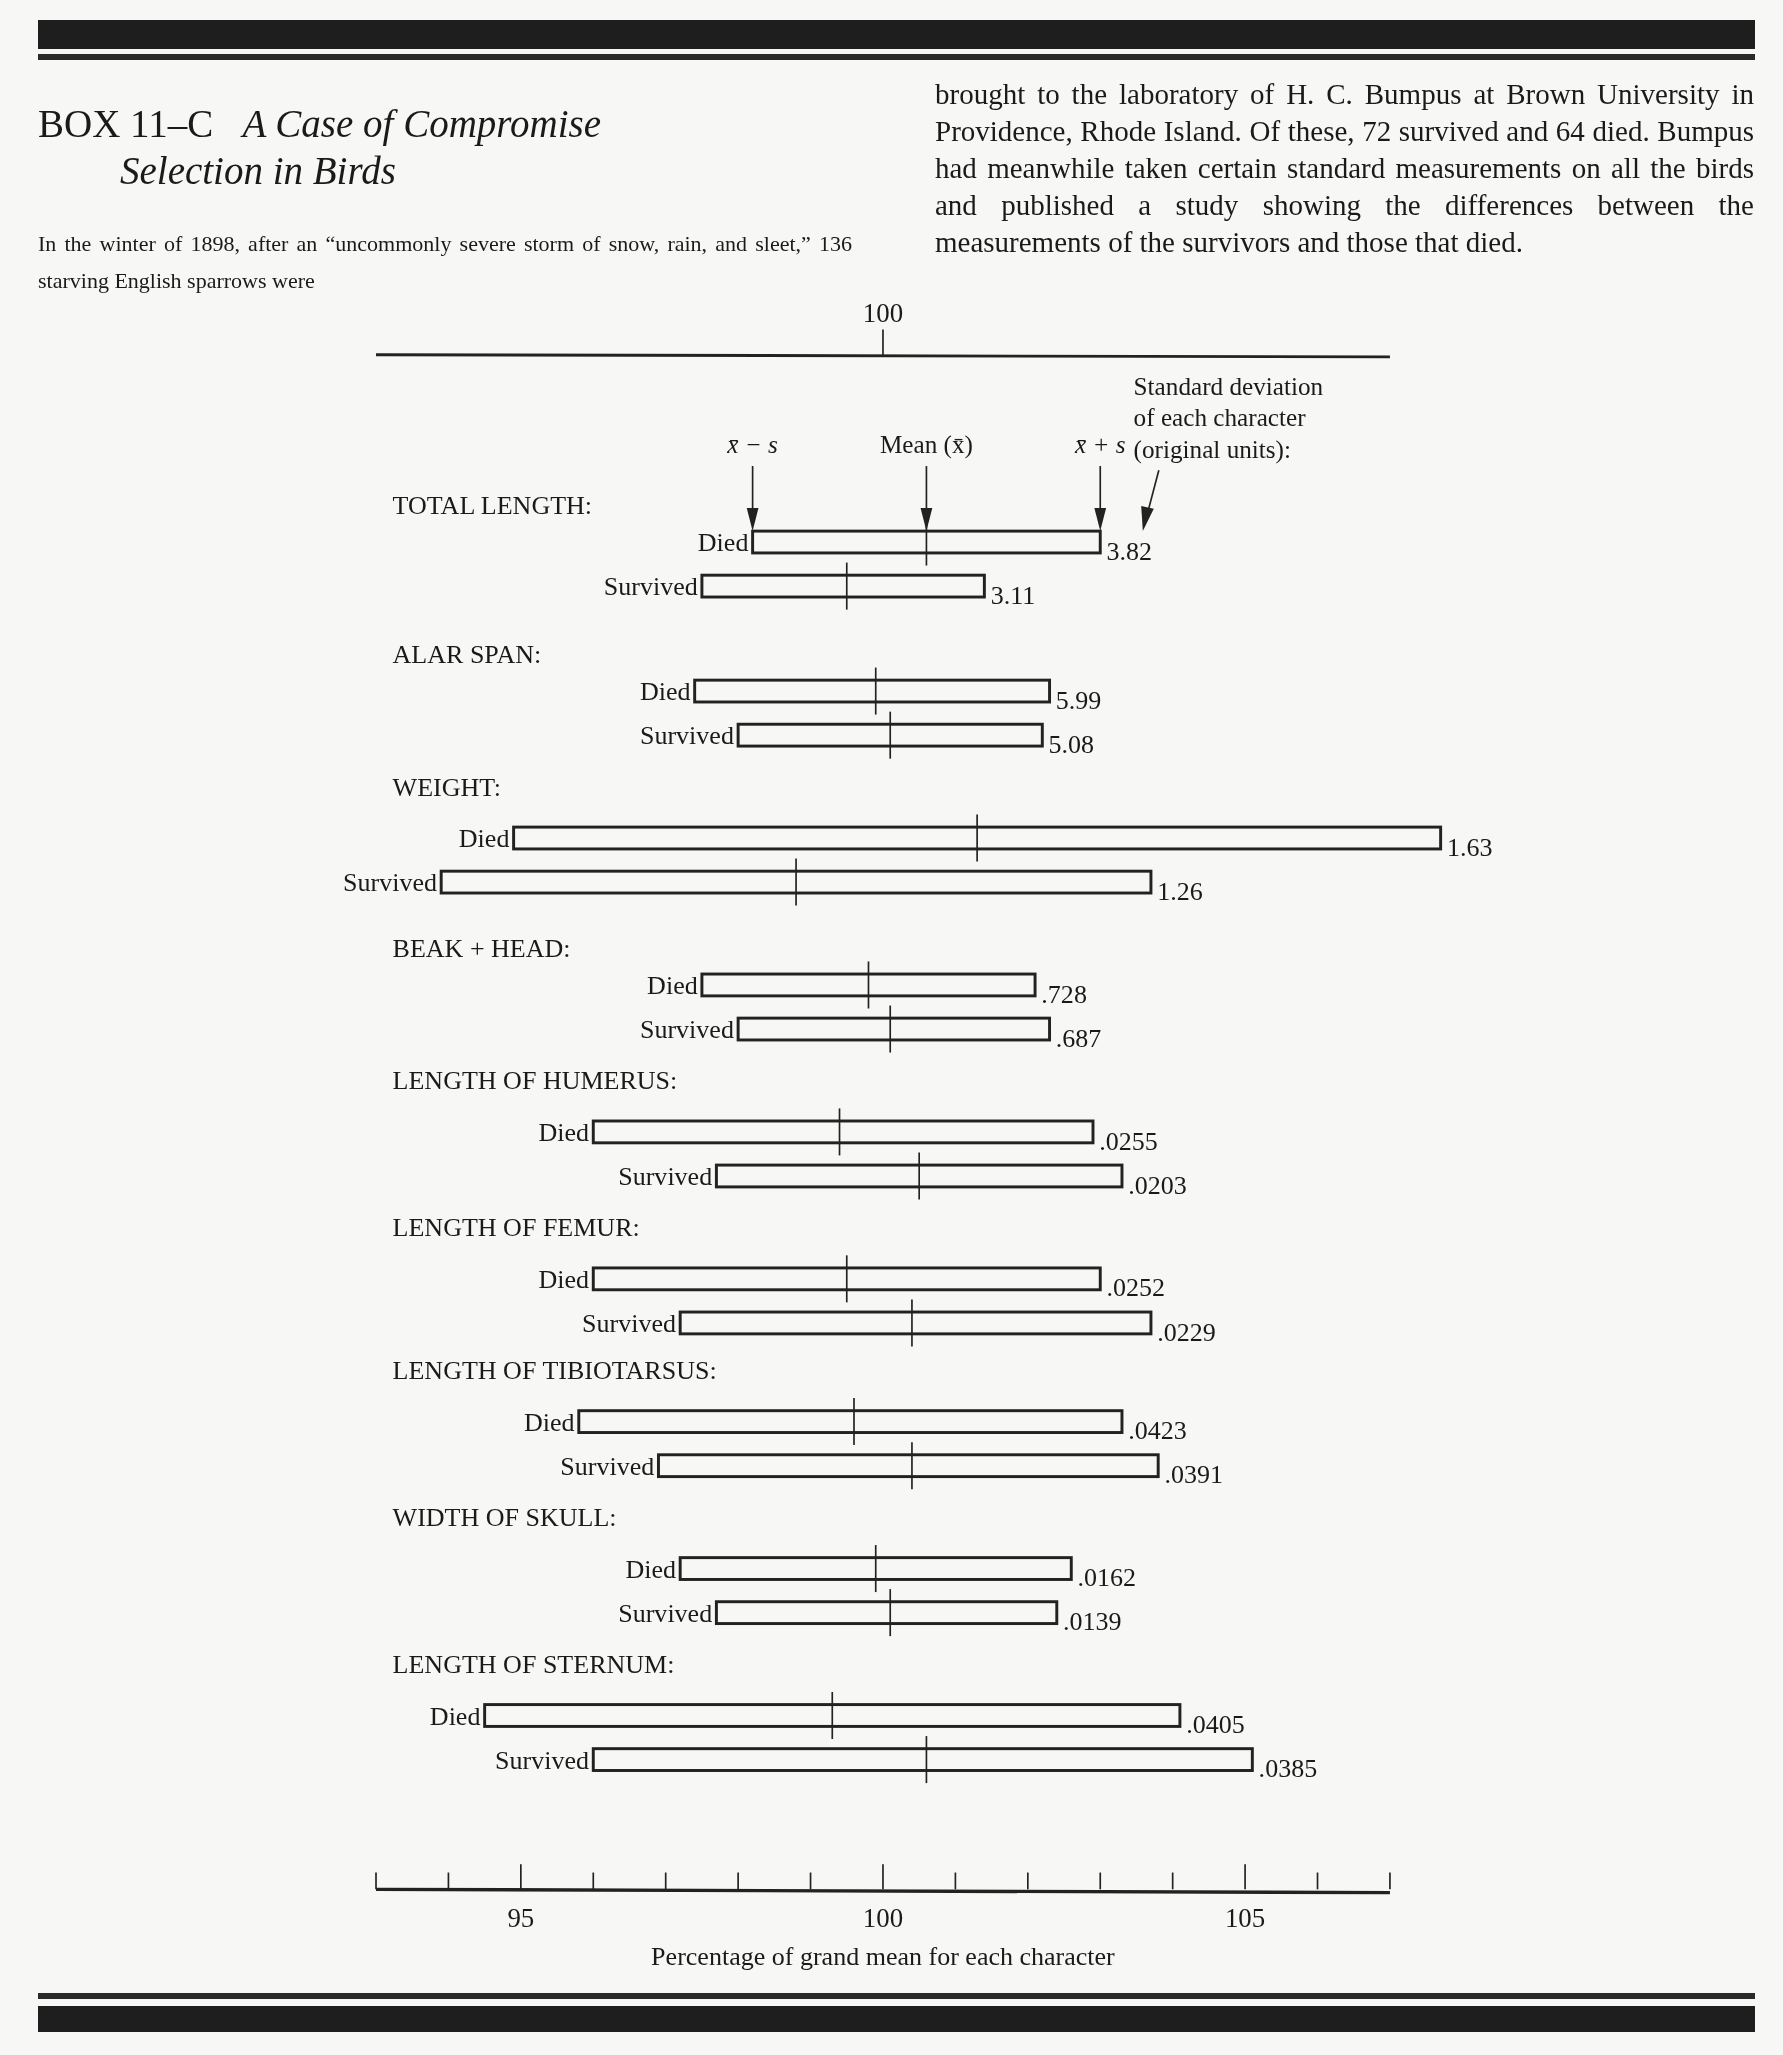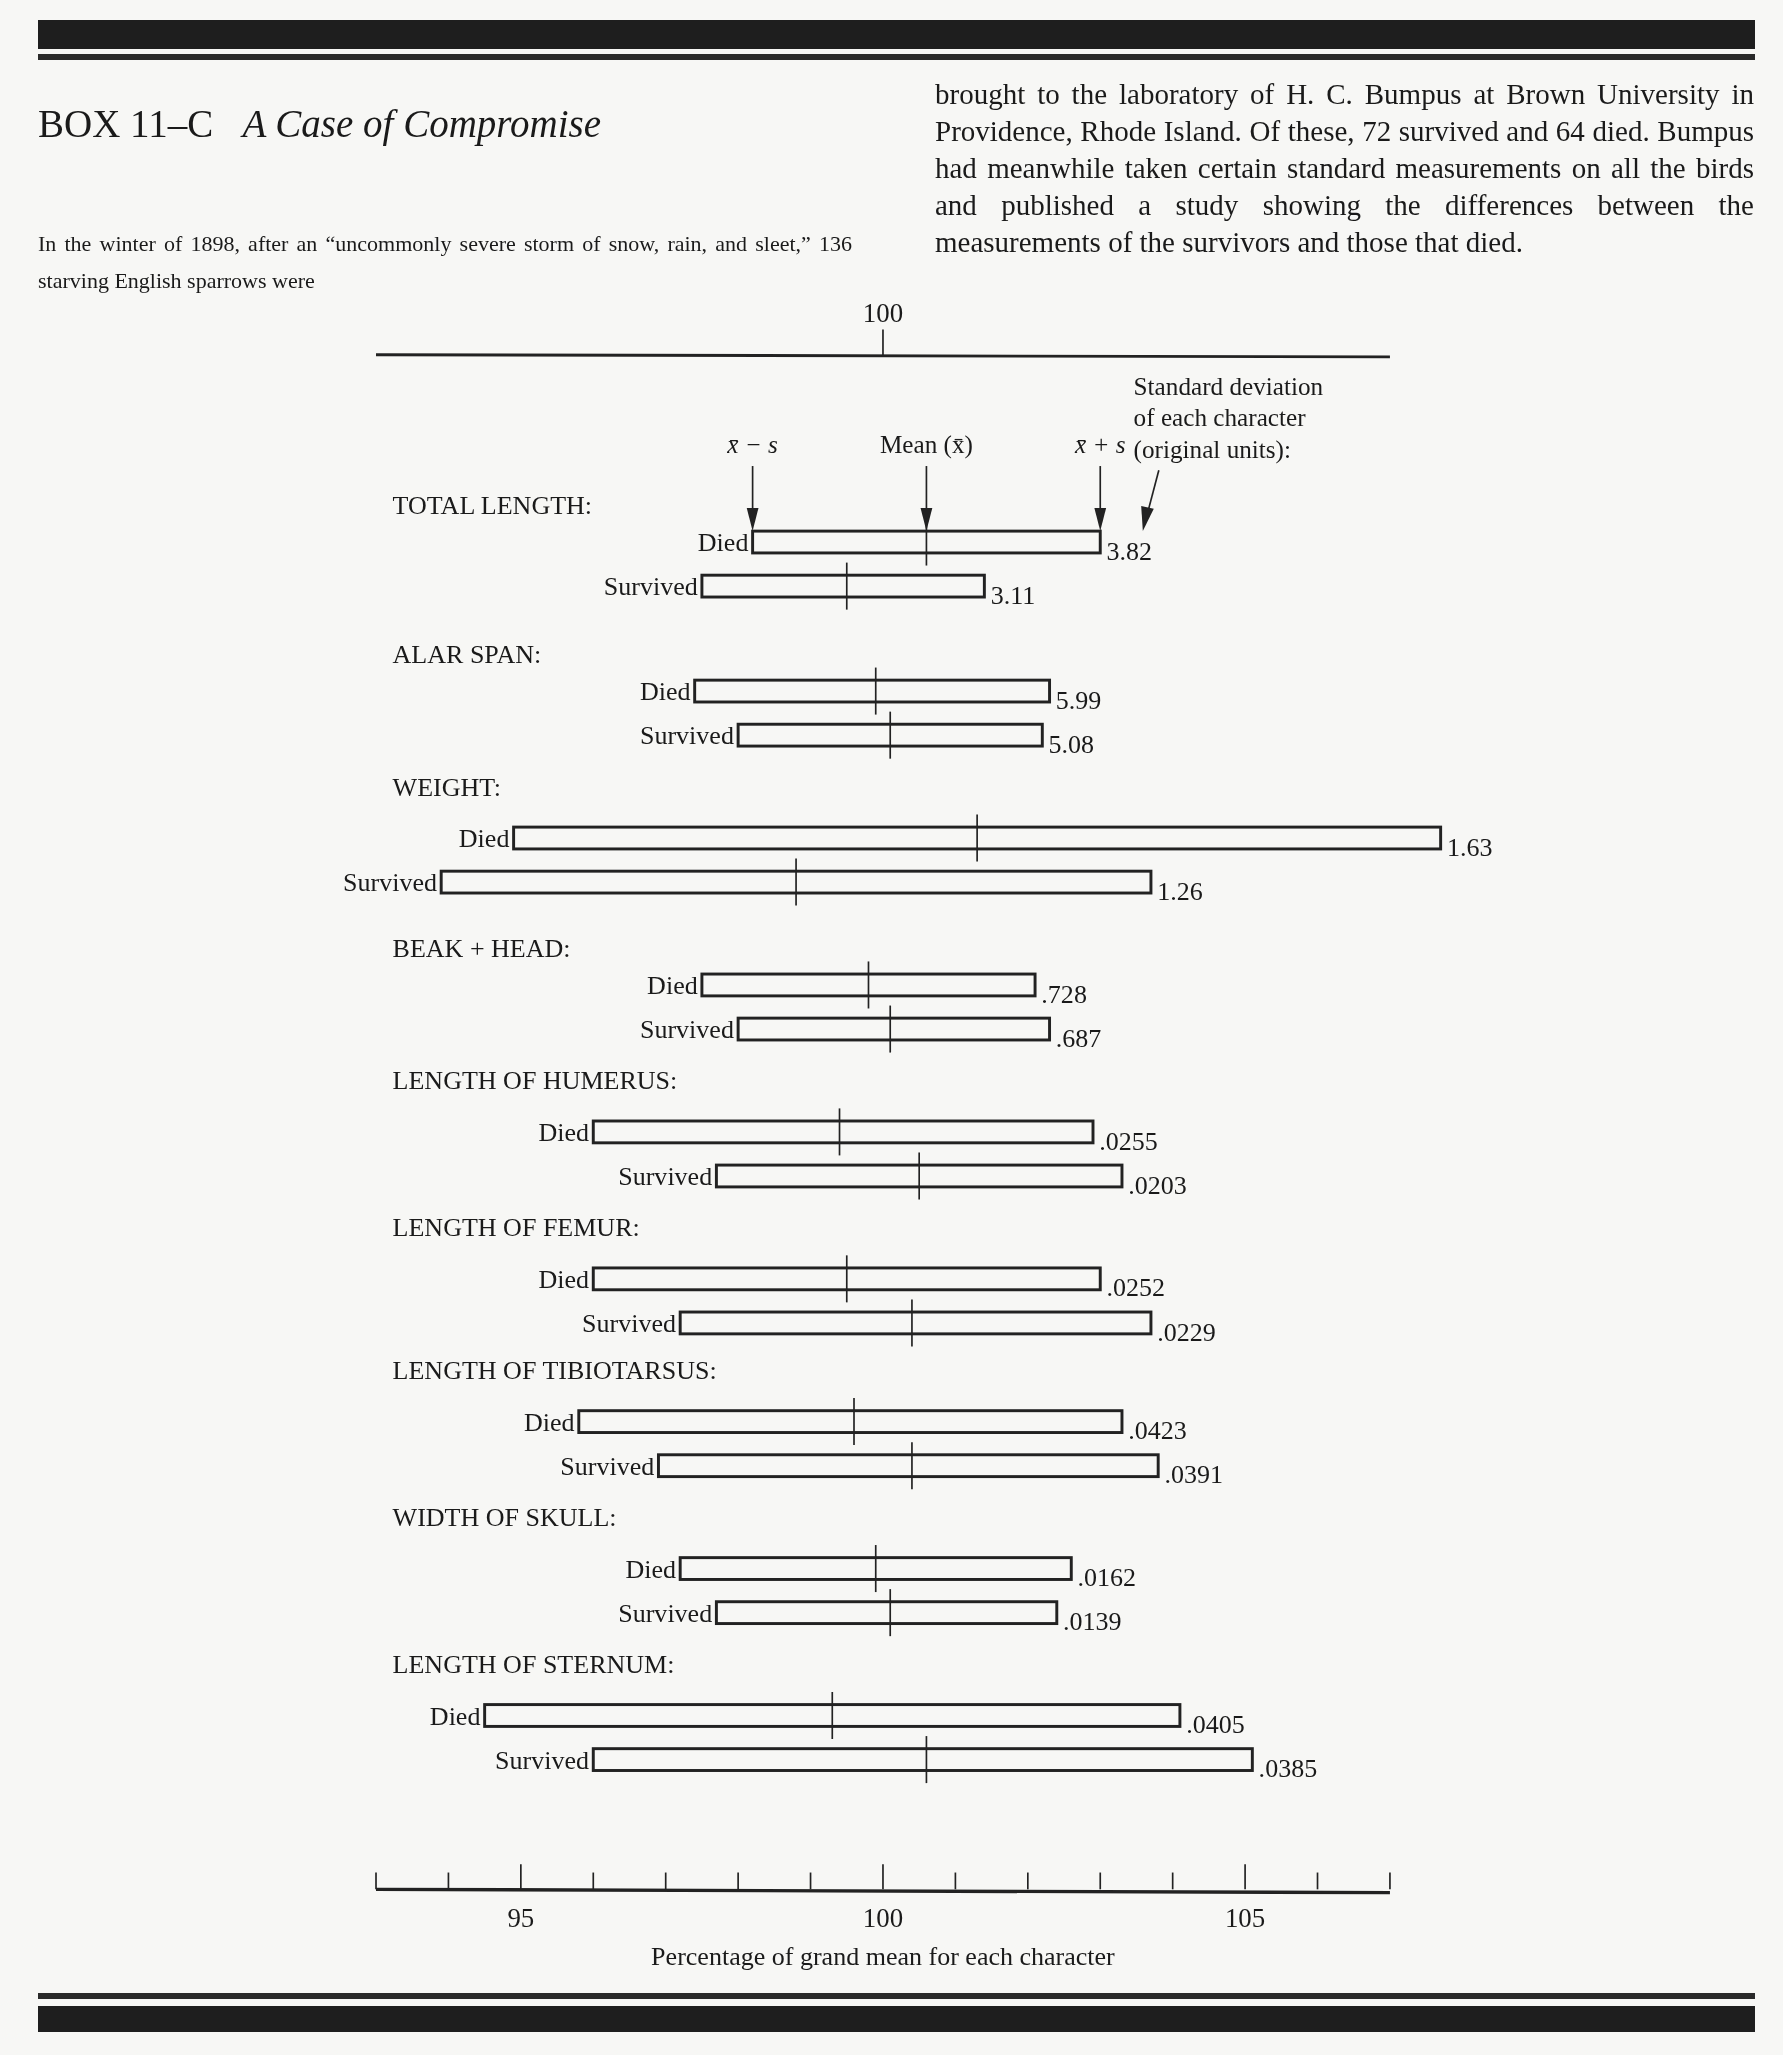--- a/index.html
+++ b/index.html
@@ -20,20 +20,21 @@
 </style>
 </head>
 <body>
 
 <div class="bar-top"></div>
 <div class="bar-top2"></div>
 
 <div class="box-title">
   <span class="box-num">BOX 11–C</span>
   &nbsp;&nbsp;<span class="italic">A Case of Compromise</span>
+  <span class="line2">Selection in Birds</span>
 </div>
 
 <div class="para-left">In the winter of 1898, after an “uncommonly severe storm of snow, rain, and sleet,” 136 starving English sparrows were</div>
 <div class="para-right">brought to the laboratory of H. C. Bumpus at Brown University in Providence, Rhode Island. Of these, 72 survived and 64 died. Bumpus had meanwhile taken certain standard measurements on all the birds and published a study showing the differences between the measurements of the survivors and those that died.</div>
 
 <svg id="chart" width="1784" height="2056" viewBox="0 0 4249 4897">
     <line x1="895.5" y1="845" x2="3310.5" y2="850" stroke="#222" stroke-width="7"></line>
     <line x1="2103" y1="785" x2="2103" y2="847" stroke="#222" stroke-width="4"></line>
     <text x="2103" y="768" font-size="64" text-anchor="middle">100</text>
     <text x="1792.5000000000005" y="1080" font-size="60" text-anchor="middle" font-style="italic">x̄ − s</text>

